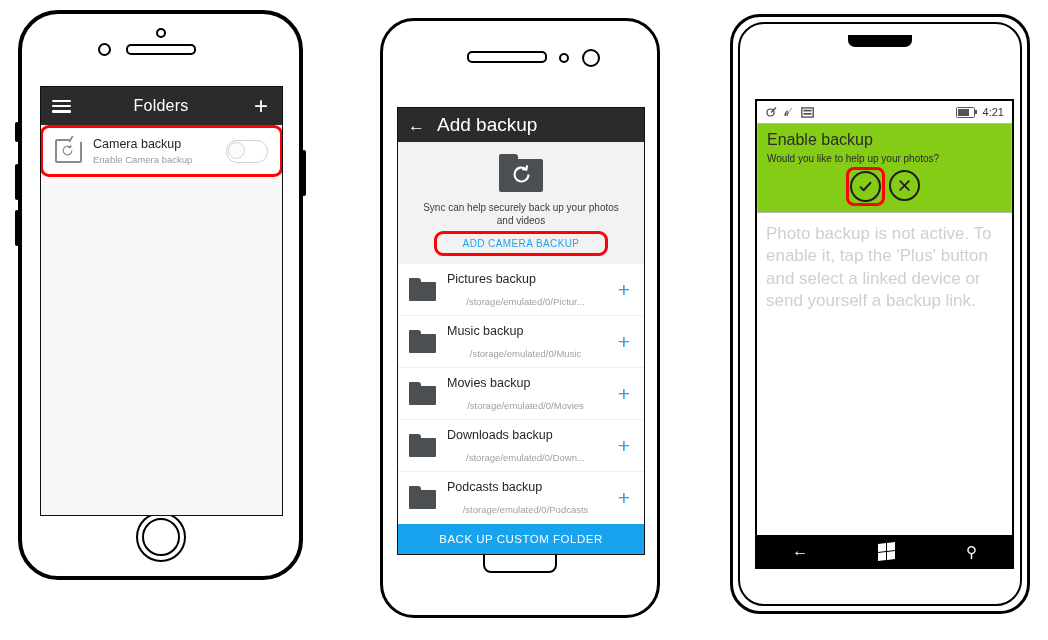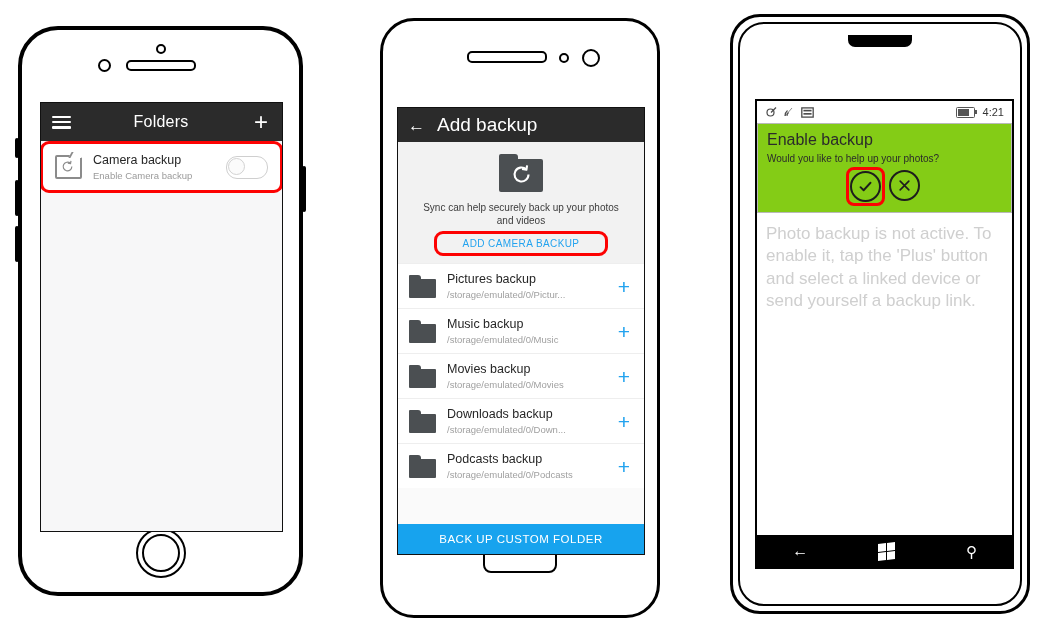--- a/index.html
+++ b/index.html
@@ -3,21 +3,21 @@
 <meta charset="utf-8">
 <style>
   html,body{margin:0;padding:0;background:#ffffff;}
   body{width:1048px;height:640px;overflow:hidden;font-family:"Liberation Sans",sans-serif;}
   .stage{position:relative;width:1048px;height:640px;}
 
   
   .phone{position:absolute;box-sizing:border-box;background:#ffffff;}
 
   
-  .phone-ios{left:18px;top:26px;width:285px;height:570px;border:4px solid #000;border-radius:40px;}
+  .phone-ios{left:18px;top:10px;width:285px;height:570px;border:4px solid #000;border-radius:40px;}
   .ios-cam{position:absolute;left:50%;transform:translateX(-50%);top:14px;width:6px;height:6px;border:2px solid #000;border-radius:50%;}
   .ios-speaker{position:absolute;left:50%;transform:translateX(-50%);top:30px;width:66px;height:7px;border:2px solid #000;border-radius:5px;background:#fff;}
   .ios-frontcam{position:absolute;left:76px;top:29px;width:9px;height:9px;border:2px solid #000;border-radius:50%;background:#fff;}
   .ios-home{position:absolute;left:50%;transform:translateX(-50%);bottom:14px;width:46px;height:46px;border:2px solid #000;border-radius:50%;}
   .ios-home:after{content:"";position:absolute;left:4px;top:4px;right:4px;bottom:4px;border:2px solid #000;border-radius:50%;}
   .btn-side{position:absolute;background:#000;}
 
   .ios-screen{position:absolute;left:18px;top:72px;width:241px;height:428px;background:#f7f7f8;border:1.5px solid #111;overflow:hidden;}
 
   
@@ -66,21 +66,21 @@
   .hero-ic .fb{position:absolute;left:0;bottom:0;width:44px;height:33px;background:#4b4f52;border-radius:2px;}
   .hero-ic .ft{position:absolute;left:0;top:0;width:19px;height:7px;background:#4b4f52;border-radius:2px 3px 0 0;}
   .hero-txt{font-size:10px;color:#3c3c3c;line-height:1.3;padding:0 6px;}
   .cta{display:inline-block;margin-top:7px;color:#23a3ef;font-size:10px;letter-spacing:.4px;padding:4px 26px;}
 
   .frow{display:flex;align-items:center;gap:11px;background:#fff;padding:8px 11px;border-top:1px solid #eeeeee;}
   .fic{width:27px;height:23px;position:relative;flex:none;}
   .fic .b{position:absolute;left:0;bottom:0;width:27px;height:19px;background:#4b4f52;border-radius:1px;}
   .fic .t{position:absolute;left:0;top:0;width:12px;height:5px;background:#4b4f52;border-radius:1px 3px 0 0;}
   .fname{font-size:12.5px;color:#262626;line-height:1.25;}
-  .fpath{font-size:9.5px;color:#a0a0a0;margin-top:1px;line-height:1.2;white-space:nowrap;overflow:hidden;}
+  .fpath{font-size:9.5px;color:#a0a0a0;margin-top:8px;line-height:1.2;white-space:nowrap;overflow:hidden;text-align:center;}
   .fplus{color:#23a3ef;font-size:21px;font-weight:300;line-height:1;width:18px;text-align:center;}
   .bottom-cta{position:absolute;left:0;right:0;bottom:0;height:30px;background:#17a3ee;color:#fff;display:flex;align-items:center;justify-content:center;font-size:11.5px;letter-spacing:.5px;}
 
   
   .win-status{height:22px;display:flex;align-items:center;justify-content:space-between;padding:0 8px;background:#fff;}
   .win-status .l{display:flex;align-items:center;gap:6px;}
   .win-status .r{display:flex;align-items:center;gap:8px;font-size:11px;color:#333;}
   .batt{width:17px;height:9px;border:1.4px solid #555;border-radius:1.5px;position:relative;background:#fff;}
   .batt:after{content:"";position:absolute;right:-3.5px;top:2px;width:2px;height:4px;background:#555;}
   .batt i{position:absolute;left:1px;top:1px;bottom:1px;width:11px;background:#555;display:block;}

